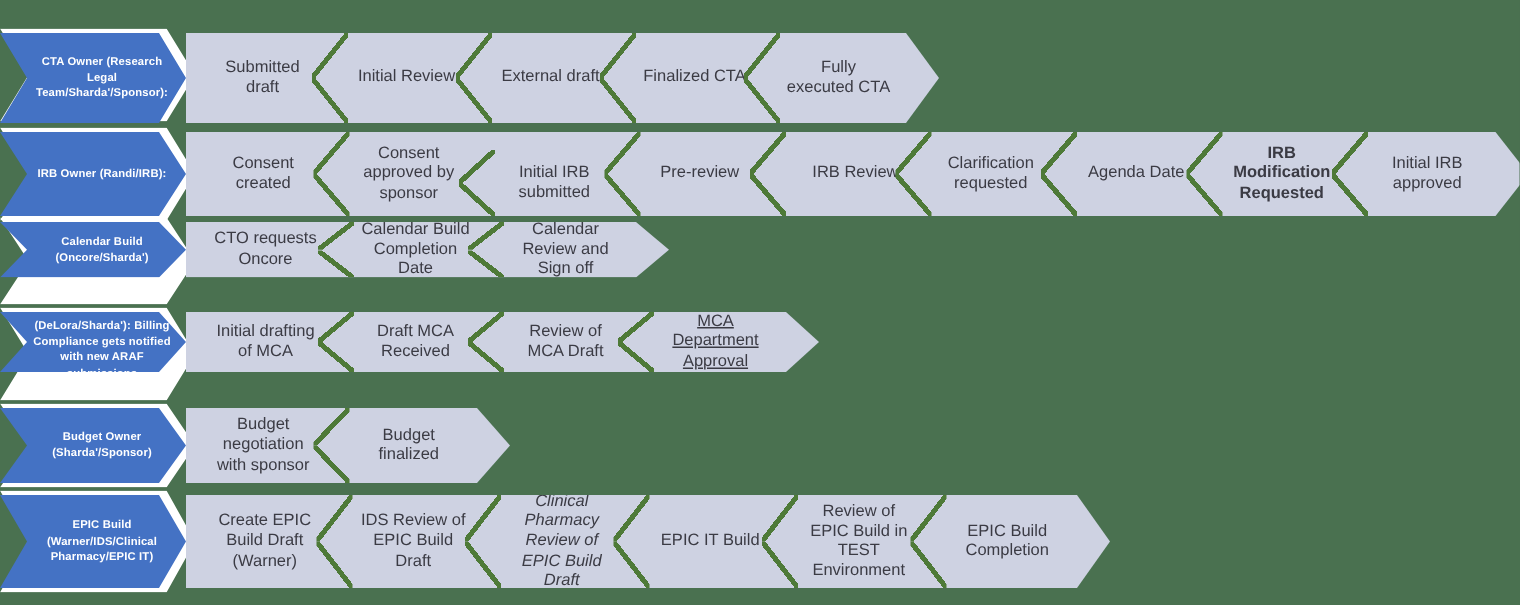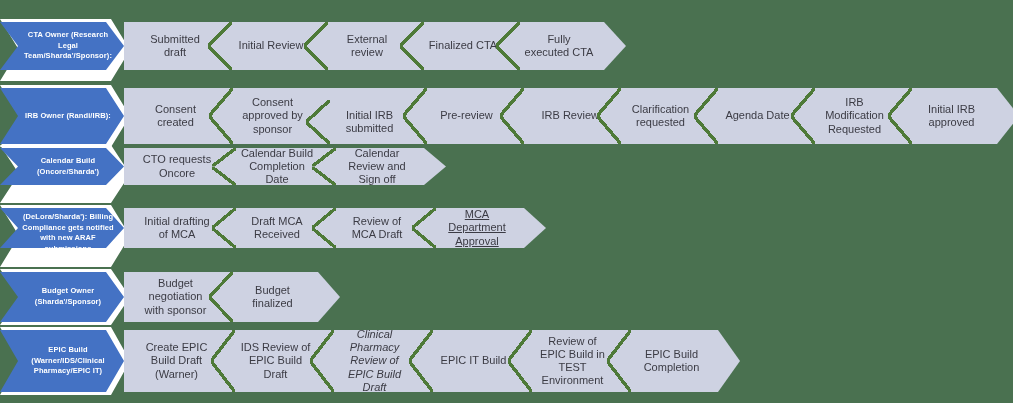--- a/index.html
+++ b/index.html
@@ -96,34 +96,34 @@
   }
   .step-label {
     display: block;
     width: 100%;
   }
 </style>
 </head>
 <body>
 
 <div id="diagram">
-    <div class="row" style="top: 22px; height: 48px;">
+    <div class="row" style="top: 22px; height: 60px;">
       <div class="owner-outline" style="top: -3px; height: 62px;"></div>
       <div class="owner">
         <span class="owner-label">CTA Owner (Research Legal Team/Sharda'/Sponsor):</span>
       </div>
       <div class="steps cap" style="width: 502px;">
         <div class="step" style="width: 96px; flex: 0 0 96px;">
           <span class="step-label">Submitted draft</span>
         </div>
         <div class="step" style="width: 96px; flex: 0 0 96px;">
           <span class="step-label">Initial Review</span>
         </div>
         <div class="step" style="width: 96px; flex: 0 0 96px;">
-          <span class="step-label">External review</span>
+          <span class="step-label">External draft</span>
         </div>
         <div class="step" style="width: 96px; flex: 0 0 96px;">
           <span class="step-label">Finalized CTA</span>
         </div>
         <div class="step" style="width: 96px; flex: 0 0 96px;">
           <span class="step-label">Fully executed CTA</span>
         </div>
       </div>
     </div>
     <div class="row" style="top: 88px; height: 56px;">
@@ -146,21 +146,21 @@
         </div>
         <div class="step" style="width: 97px; flex: 0 0 97px; text-align: right;">
           <span class="step-label">IRB Review</span>
         </div>
         <div class="step" style="width: 97px; flex: 0 0 97px; text-align: center;">
           <span class="step-label">Clarification requested</span>
         </div>
         <div class="step" style="width: 97px; flex: 0 0 97px;">
           <span class="step-label">Agenda Date</span>
         </div>
-        <div class="step" style="width: 97px; flex: 0 0 97px;">
+        <div class="step" style="width: 97px; flex: 0 0 97px; font-weight: bold;">
           <span class="step-label">IRB Modification Requested</span>
         </div>
         <div class="step" style="width: 97px; flex: 0 0 97px;">
           <span class="step-label">Initial IRB approved</span>
         </div>
       </div>
     </div>
     <div class="row" style="top: 148px; height: 37px;">
       <div class="owner-outline" style="top: -3px; height: 58px;"></div>
       <div class="owner">

